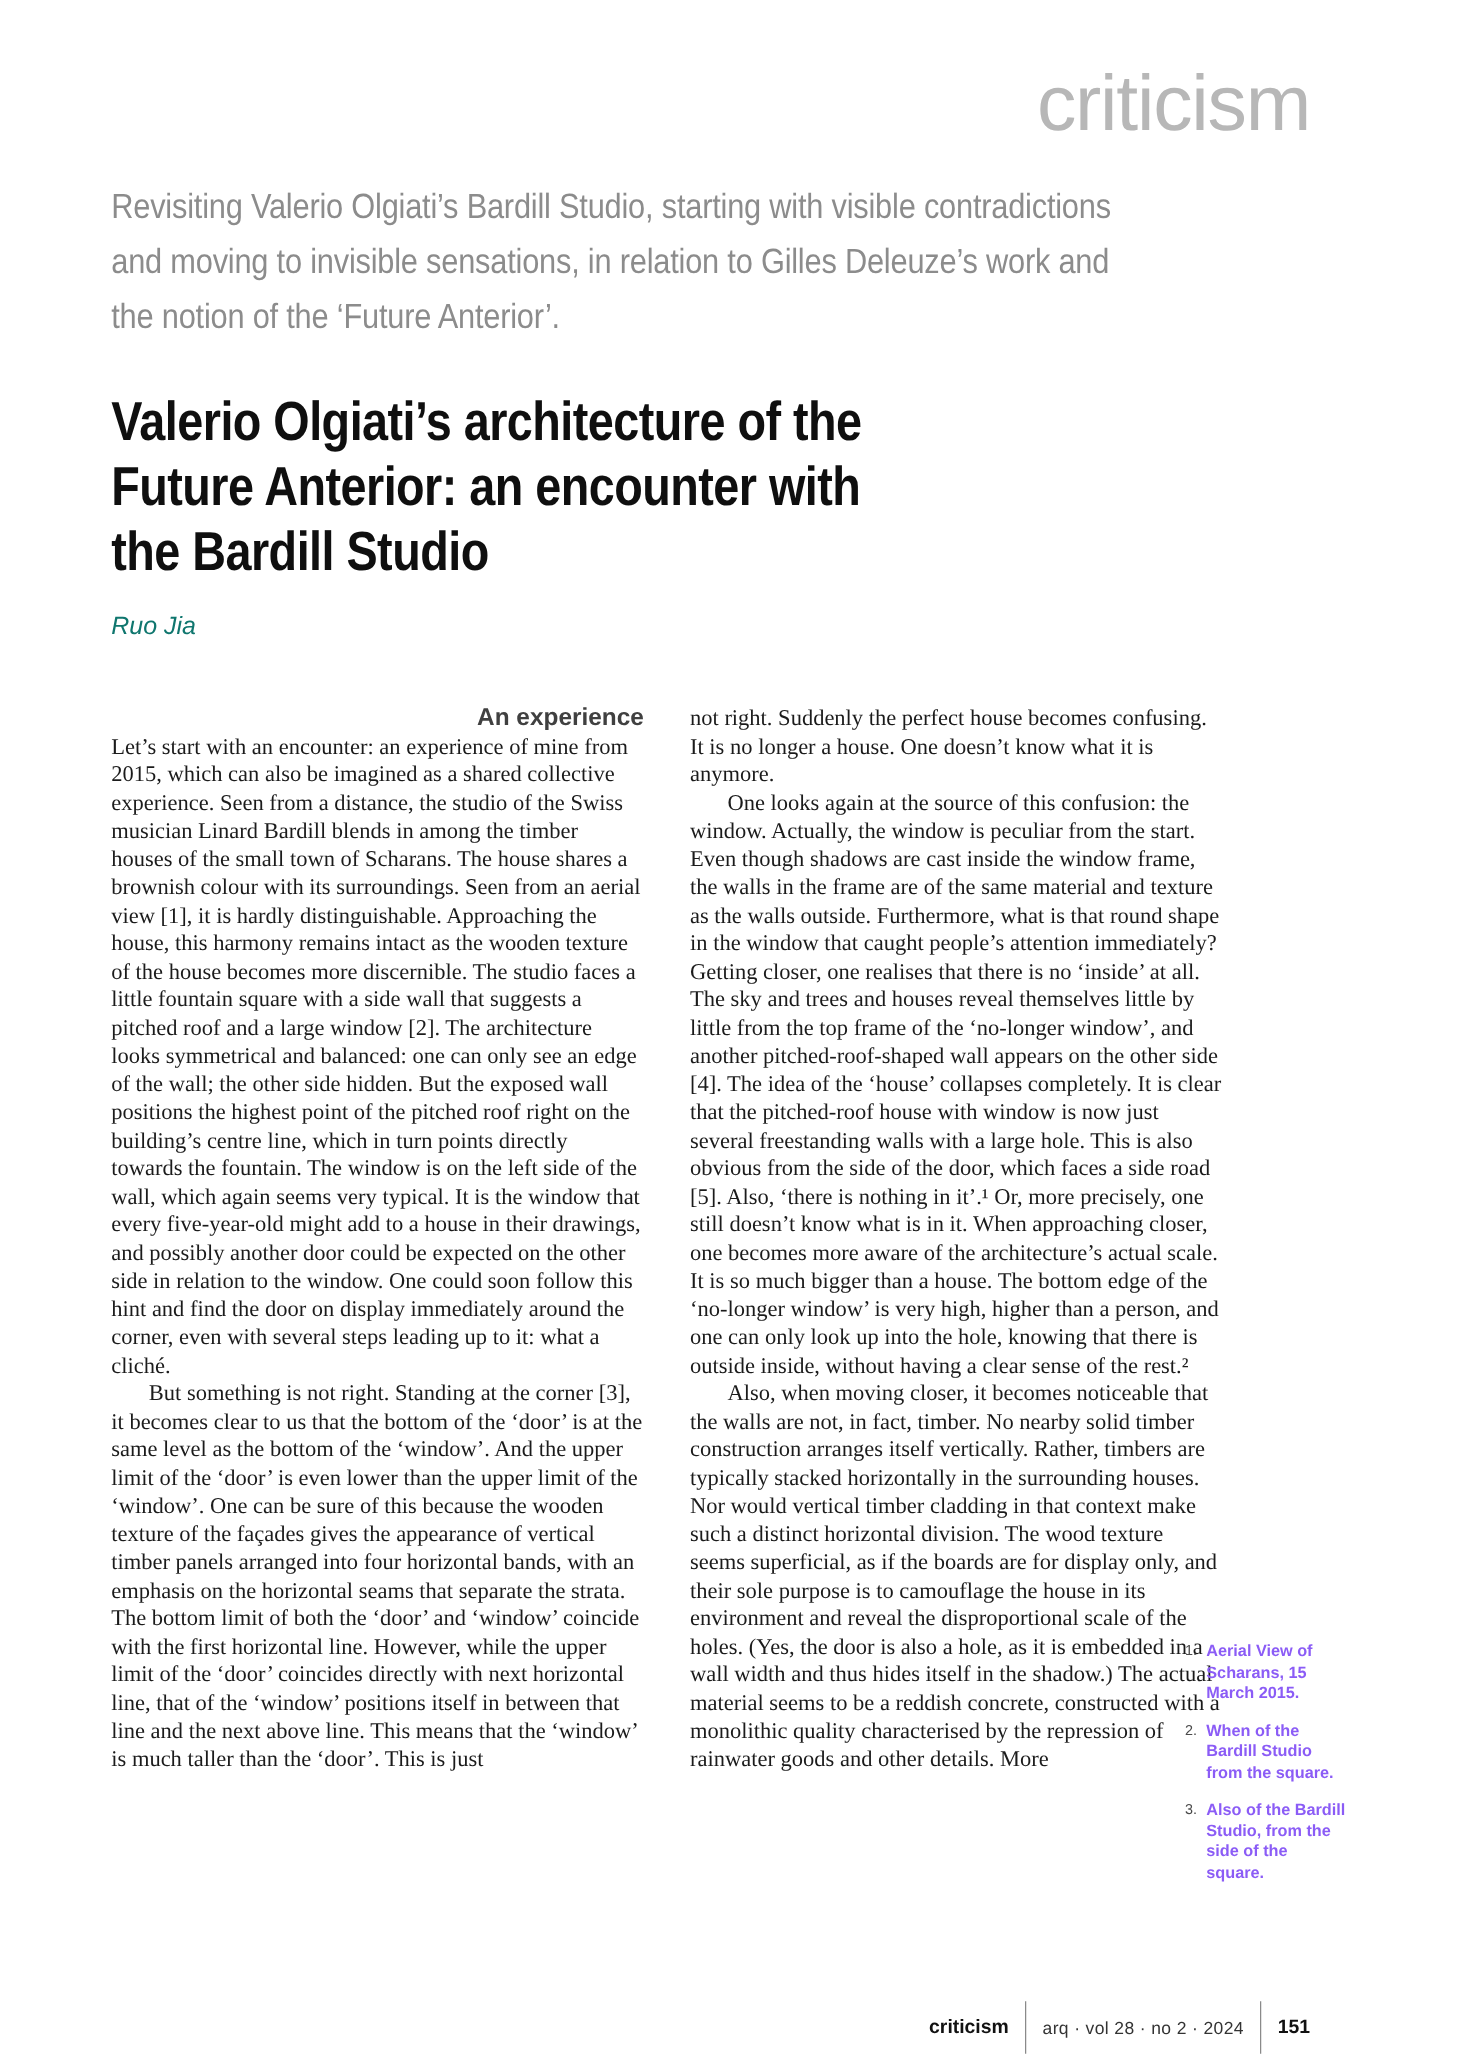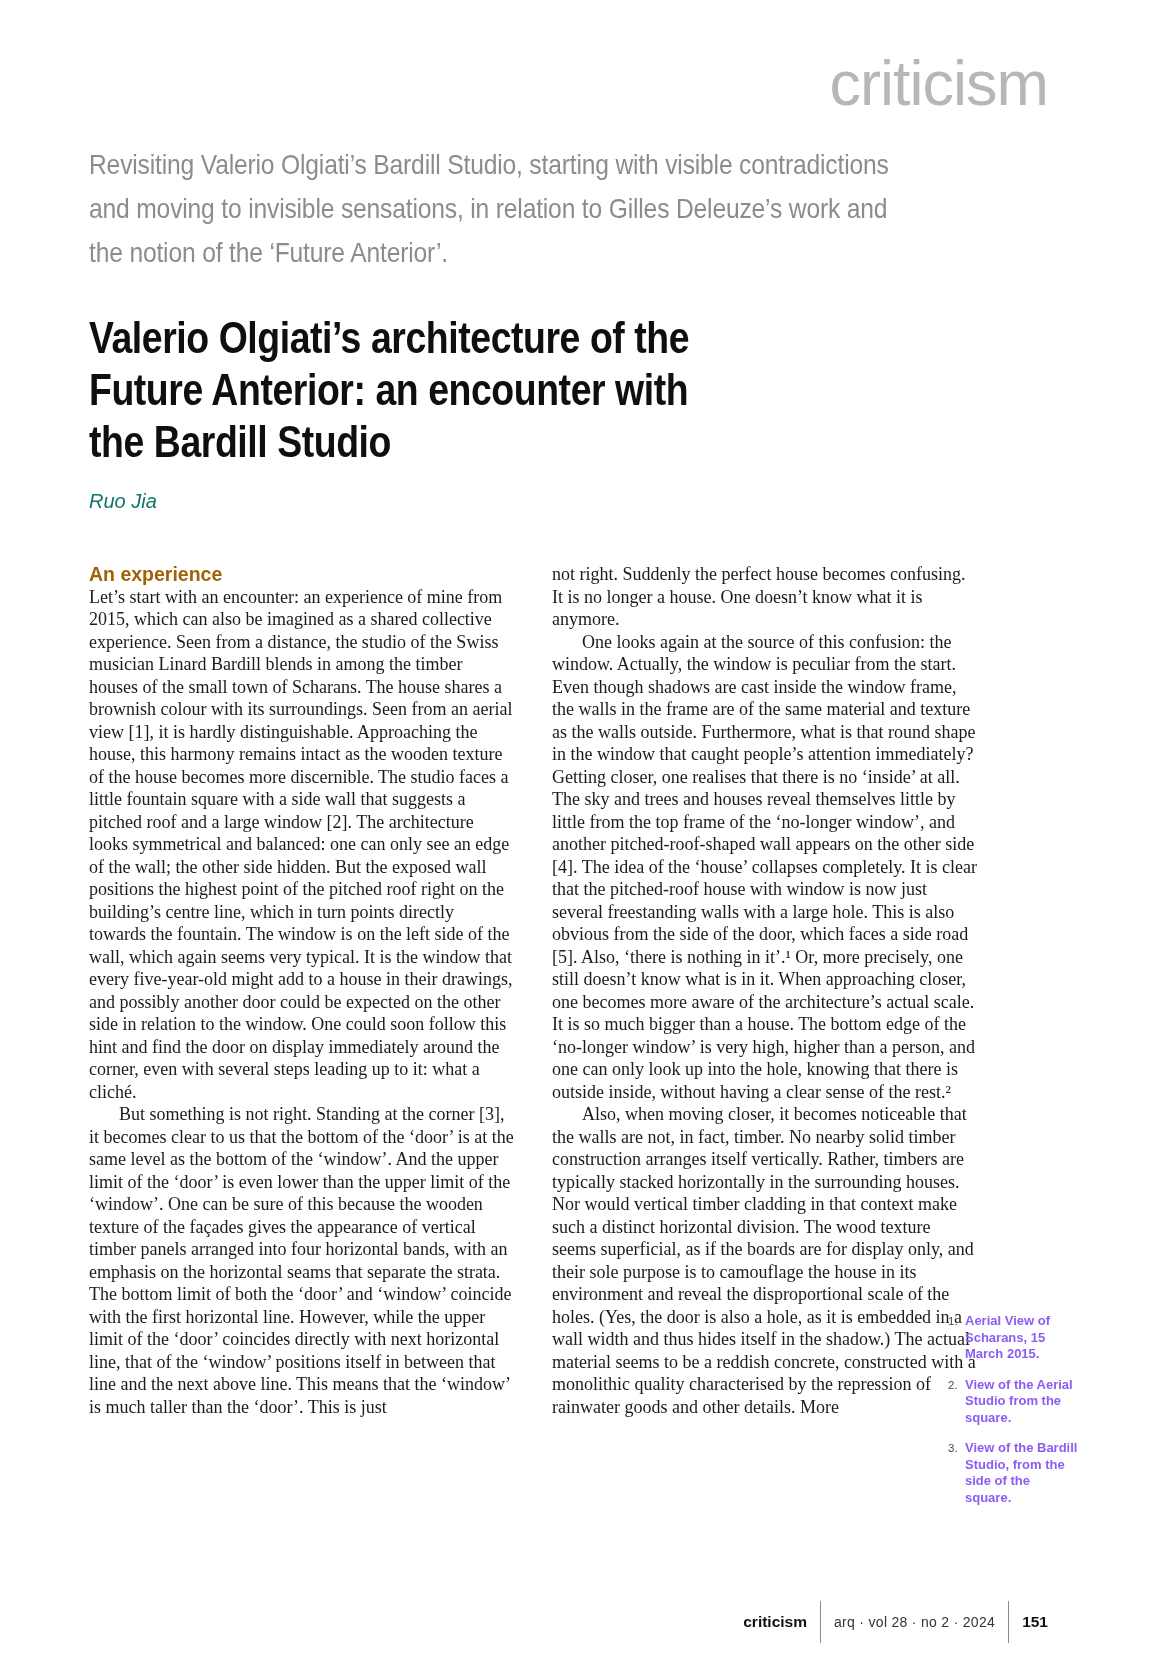--- a/index.html
+++ b/index.html
@@ -69,21 +69,22 @@
     color: #1b1b1b;
     text-align: left;
   }
   .col-left  { left: 77px; }
   .col-right { left: 540px; }
   .section-heading {
     font-family: "Liberation Sans", sans-serif;
     font-size: 19.5px;
     line-height: 22.5px;
     font-weight: 700;
-    color: #a16207;
+    color: #404040;
+    text-align: right;
   }
   .col p { margin: 0; font-family: Liberation Serif, serif; }
   .col p.indent { text-indent: 30px; }
   .margin-notes {
     position: absolute;
     left: 936px;
     top: 1301px;
     width: 130px;
   }
   .note {
@@ -152,25 +153,25 @@
     <p class="indent">Also, when moving closer, it becomes noticeable that the walls are not, in fact, timber. No nearby solid timber construction arranges itself vertically. Rather, timbers are typically stacked horizontally in the surrounding houses. Nor would vertical timber cladding in that context make such a distinct horizontal division. The wood texture seems superficial, as if the boards are for display only, and their sole purpose is to camouflage the house in its environment and reveal the disproportional scale of the holes. (Yes, the door is also a hole, as it is embedded in a wall width and thus hides itself in the shadow.) The actual material seems to be a reddish concrete, constructed with a monolithic quality characterised by the repression of rainwater goods and other details. More</p>
   </div>
 
   <div class="margin-notes">
     <div class="note">
       <span class="note-num">1.</span>
       <span class="note-text">Aerial View of Scharans, 15 March 2015.</span>
     </div>
     <div class="note">
       <span class="note-num">2.</span>
-      <span class="note-text">View of the Aerial Studio from the square.</span>
+      <span class="note-text">When of the Bardill Studio from the square.</span>
     </div>
     <div class="note">
       <span class="note-num">3.</span>
-      <span class="note-text">View of the Bardill Studio, from the side of the square.</span>
+      <span class="note-text">Also of the Bardill Studio, from the side of the square.</span>
     </div>
   </div>
 
   <div class="footer">
     <span class="footer-journal">criticism</span>
     <span class="footer-rule"></span>
     <span class="footer-issue">arq · vol 28 · no 2 · 2024</span>
     <span class="footer-rule"></span>
     <span class="footer-page">151</span>
   </div>

